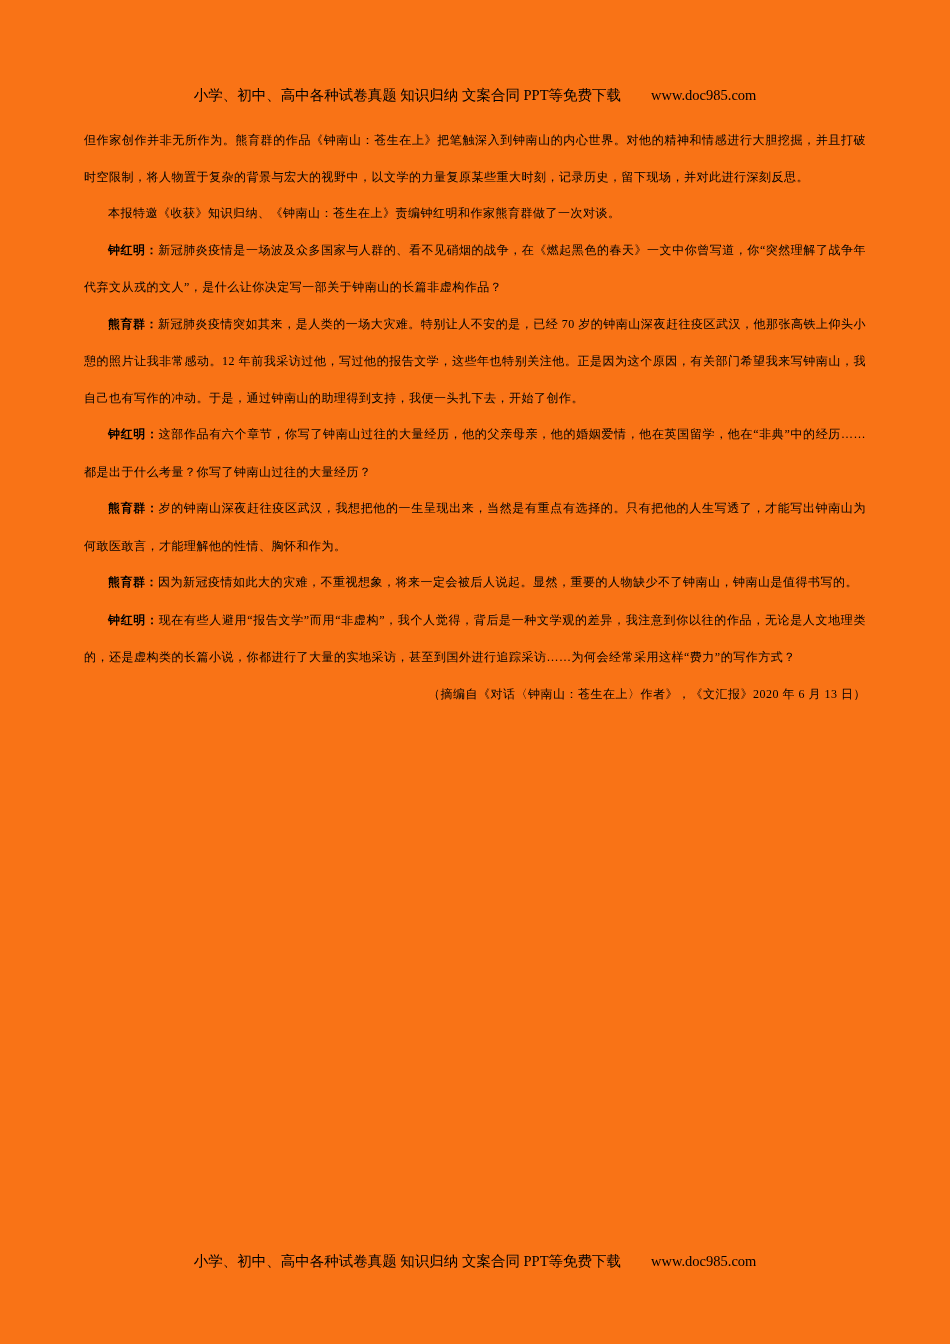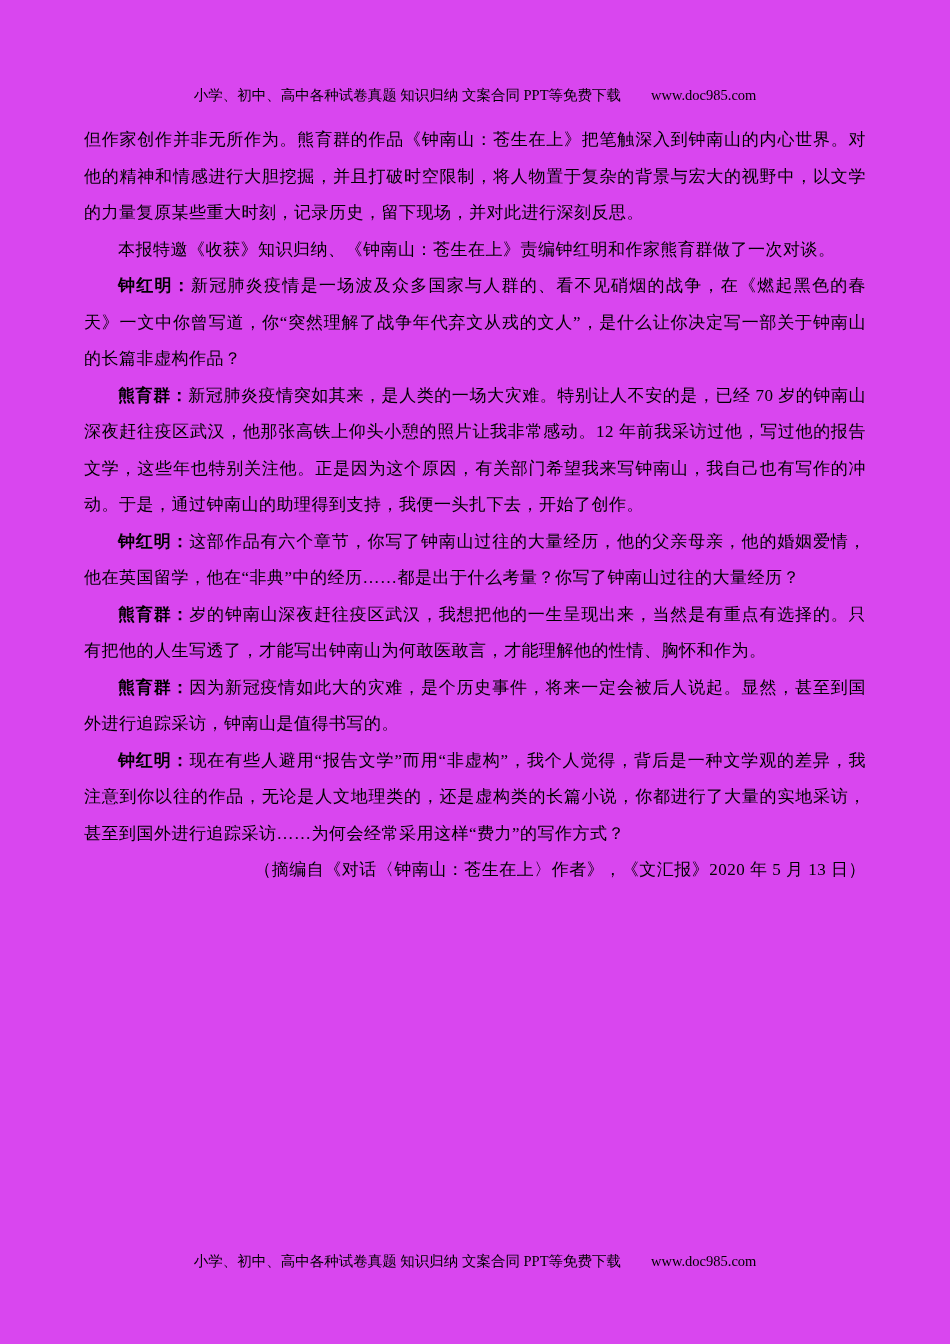--- a/index.html
+++ b/index.html
@@ -9,48 +9,49 @@
     height: 1344px;
     background: #ffffff;
     color: #000000;
     font-family: "Liberation Serif", "DejaVu Serif", serif;
   }
   .page {
     position: relative;
     width: 950px;
     height: 1344px;
     padding: 86px 84px 8px 84px;
-    background: #d946ef;
+    background: #f97316;
   }
   .doc-header {
     text-align: center;
     font-size: 14.5px;
     line-height: 18px;
     margin-bottom: 18px;
     white-space: nowrap;
   }
   .doc-header .url,
   .doc-footer .url {
     margin-left: 30px;
   }
   .body-text {
-    font-size: 17px;
+    font-size: 12px;
     line-height: 36.5px;
     text-align: justify;
     letter-spacing: 0.5px;
   }
   .body-text p {
     margin: 0;
     text-indent: 2em;
   }
   .body-text p.no-indent {
     text-indent: 0;
   }
   .speaker {
     font-weight: bold;
+    font-family: Liberation Mono, monospace;
   }
   .attribution {
     text-align: right;
     text-indent: 0 !important;
   }
   .doc-footer {
     position: absolute;
     left: 0;
     right: 0;
     bottom: 74px;
@@ -78,26 +79,26 @@
     <p><span class="speaker">钟红明：</span><span>新冠肺炎疫情是一场波及众多国家与人群的、看不见硝烟的战争，在《燃起黑色的春天》一文中你曾写道，你“突然理解了战争年代弃文从戎的文人”，是什么让你决定写一部关于钟南山的长篇非虚构作品？</span></p>
 
     <p><span class="speaker">熊育群：</span><span>新冠肺炎疫情突如其来，是人类的一场大灾难。特别让人不安的是，已经 70 岁的钟南山深夜赶往疫区武汉，他那张高铁上仰头小憩的照片让我非常感动。12 年前我采访过他，写过他的报告文学，这些年也特别关注他。正是因为这个原因，有关部门希望我来写钟南山，我自己也有写作的冲动。于是，通过钟南山的助理得到支持，我便一头扎下去，开始了创作。</span></p>
 
     <p><span class="speaker">钟红明：</span><span>这部作品有六个章节，你写了钟南山过往的大量经历，他的父亲母亲，他的婚姻爱情，他在英国留学，他在“非典”中的经历……都是出于什么考量？你写了钟南山过往的大量经历？</span></p>
 
     <p><span class="speaker">熊育群：</span><span>岁的钟南山深夜赶往疫区武汉，我想把他的一生呈现出来，当然是有重点有选择的。只有把他的人生写透了，才能写出钟南山为何敢医敢言，才能理解他的性情、胸怀和作为。</span></p>
 
 
 
-    <p><span class="speaker">熊育群：</span><span>因为新冠疫情如此大的灾难，是个历史事件，将来一定会被后人说起。显然，甚至到国外进行追踪采访，钟南山是值得书写的。</span></p>
+    <p><span class="speaker">熊育群：</span><span>因为新冠疫情如此大的灾难，不重视想象，将来一定会被后人说起。显然，重要的人物缺少不了钟南山，钟南山是值得书写的。</span></p>
 
     <p><span class="speaker">钟红明：</span><span>现在有些人避用“报告文学”而用“非虚构”，我个人觉得，背后是一种文学观的差异，我注意到你以往的作品，无论是人文地理类的，还是虚构类的长篇小说，你都进行了大量的实地采访，甚至到国外进行追踪采访……为何会经常采用这样“费力”的写作方式？</span></p>
 
 
-    <p class="attribution"><span>（摘编自《对话〈钟南山：苍生在上〉作者》，《文汇报》2020 年 5 月 13 日）</span></p>
+    <p class="attribution"><span>（摘编自《对话〈钟南山：苍生在上〉作者》，《文汇报》2020 年 6 月 13 日）</span></p>
 
   </div>
 
   <div class="doc-footer">
     <span>小学、初中、高中各种试卷真题 知识归纳 文案合同 PPT等免费下载</span><span class="url">www.doc985.com</span>
   </div>
 
 </div>
 
 </body></html>

